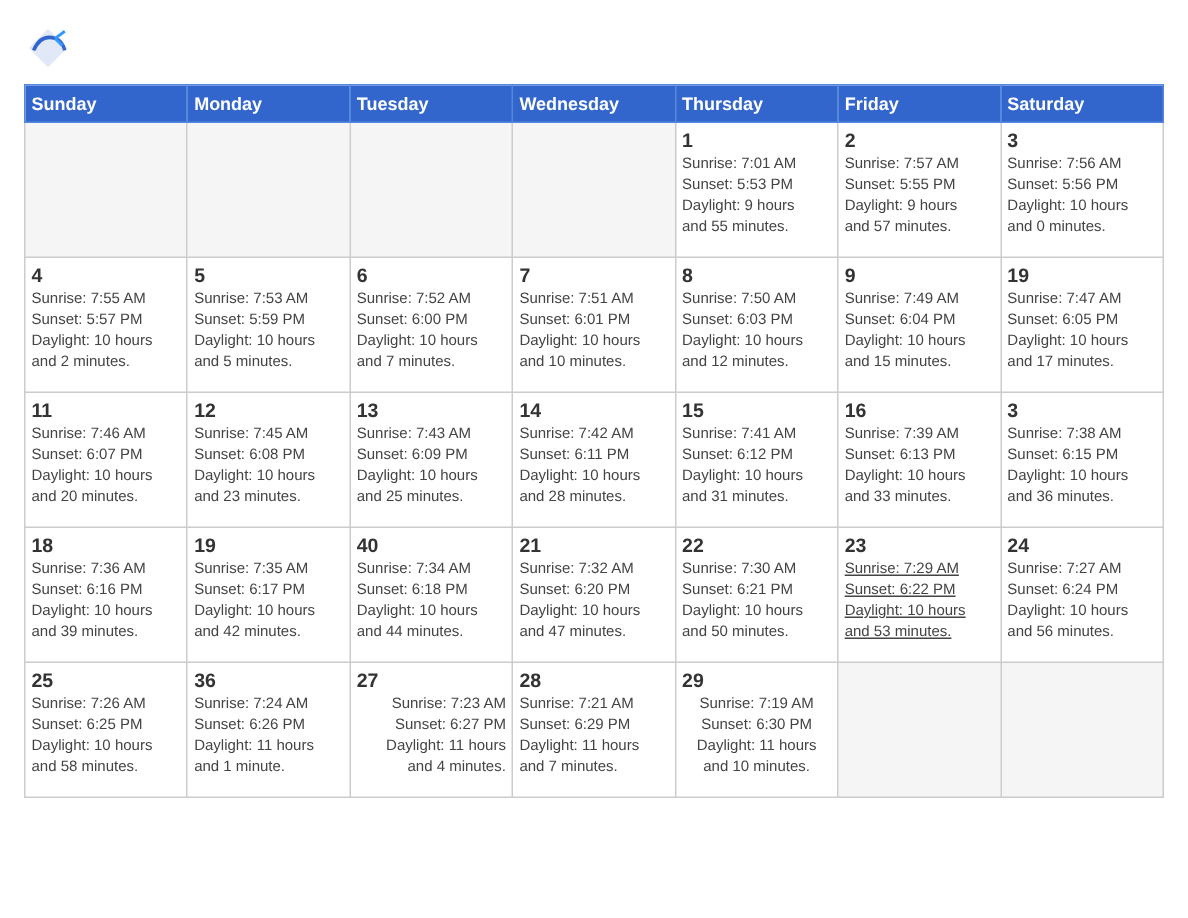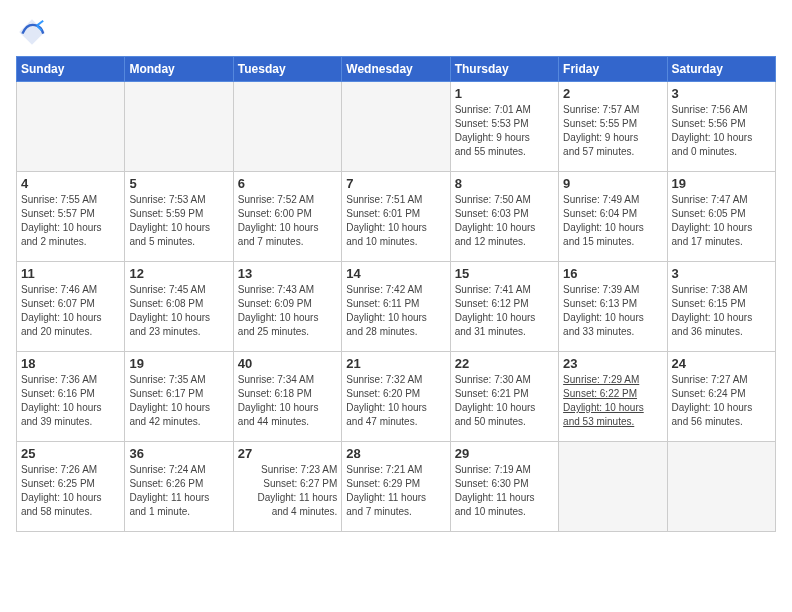--- a/index.html
+++ b/index.html
@@ -322,21 +322,21 @@
         </td>
         <td>
           <div class="day-number">28</div>
           <div class="day-info" style="white-space: pre-line;">Sunrise: 7:21 AM
 Sunset: 6:29 PM
 Daylight: 11 hours
 and 7 minutes.</div>
         </td>
         <td>
           <div class="day-number">29</div>
-          <div class="day-info" style="white-space: pre-line;">Sunrise: 7:19 AM
+          <div class="day-info" style="white-space: pre-line; text-align: center;">Sunrise: 7:19 AM
 Sunset: 6:30 PM
 Daylight: 11 hours
 and 10 minutes.</div>
         </td>
         <td class="empty"></td>
         <td class="empty"></td>
       </tr>
     </tbody>
 </table>
 

